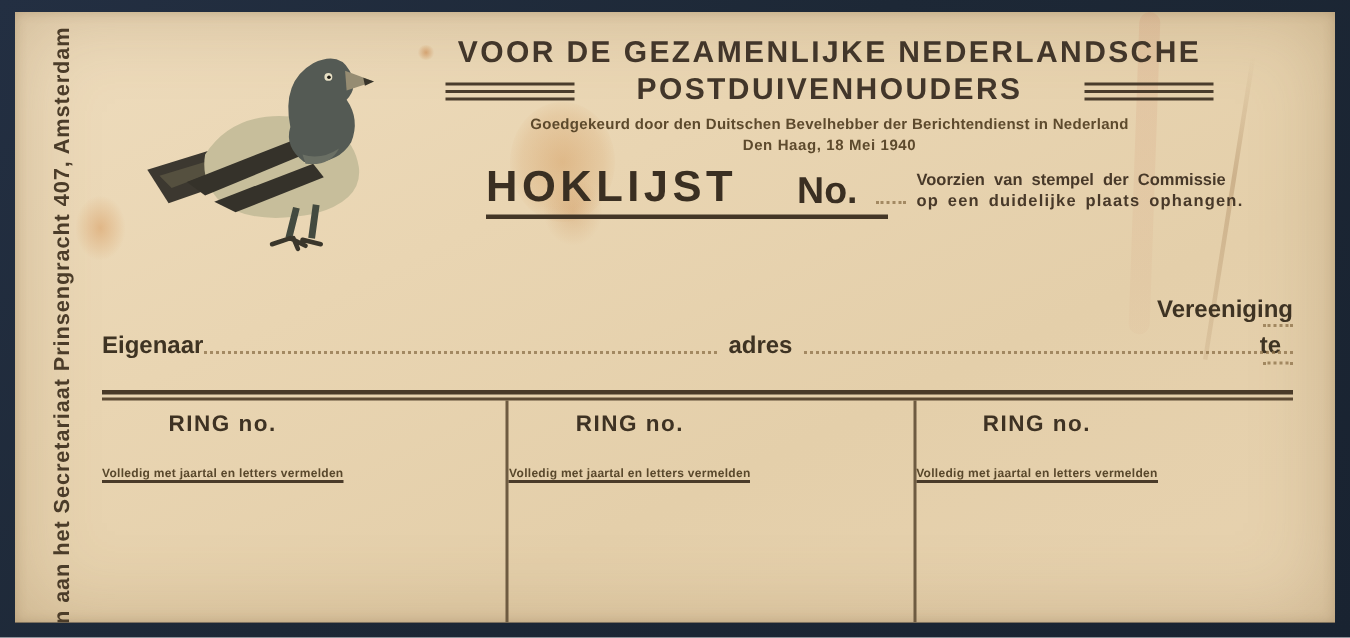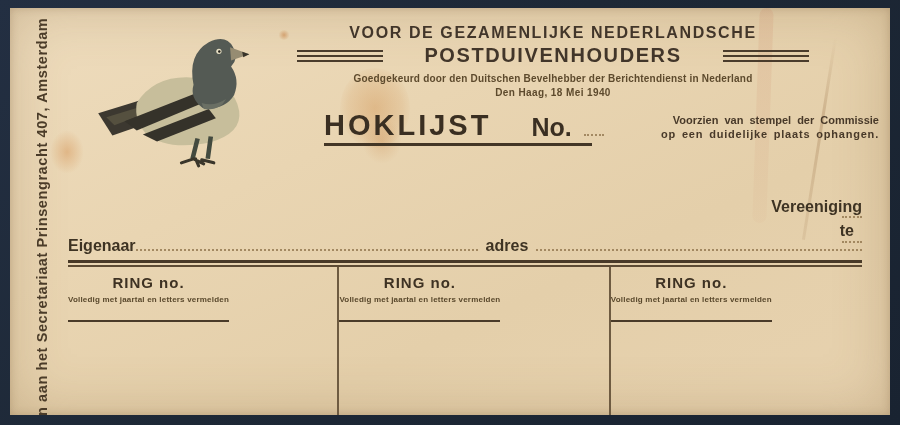--- a/index.html
+++ b/index.html
@@ -30,57 +30,57 @@
   .crease{position:absolute;left:808px;top:28px;width:3px;height:205px;pointer-events:none;
     background:linear-gradient(to bottom,rgba(150,108,66,0),rgba(150,108,66,.30) 40%,rgba(150,108,66,.12));
     transform:rotate(9deg);}
   
   .side-note{
     position:absolute;left:24px;top:408px;transform:rotate(-90deg);transform-origin:0 0;
     white-space:nowrap;font-size:14.5px;font-weight:bold;letter-spacing:.6px;color:#4b3c29;
   }
   
   .header{position:absolute;left:287px;top:16px;width:512px;text-align:center;color:#42362a;}
-  .title1{font-size:16px;font-weight:bold;letter-spacing:1.6px;white-space:nowrap;}
+  .title1{font-size:20px;font-weight:bold;letter-spacing:1.6px;white-space:nowrap;}
   .title2-row{display:flex;align-items:center;justify-content:space-between;gap:22px;margin-top:2px;}
   .title2{font-size:20px;font-weight:bold;letter-spacing:1.6px;white-space:nowrap;}
   .tri-lines{width:86px;display:flex;flex-direction:column;gap:3px;}
   .tri-lines span{display:block;height:2px;background:#4a3c2c;}
   .approval{margin-top:6px;font-size:10px;font-weight:bold;color:#5d4a2d;letter-spacing:.2px;white-space:nowrap;}
   .place-date{margin-top:3px;font-size:10px;font-weight:bold;color:#5d4a2d;letter-spacing:.4px;}
   
   .hok{position:absolute;left:314px;top:103px;width:278px;color:#3a2f22;}
   .hok-row{display:flex;align-items:flex-end;gap:12px;}
   .hok-title{font-size:29px;font-weight:bold;letter-spacing:3px;line-height:1;}
   .hok-no{font-size:25px;font-weight:bold;margin-left:28px;line-height:1;}
   .dotfill{flex:1;border-bottom:2px dotted rgba(140,112,72,.75);margin-bottom:4px;min-width:20px;}
   .hok-underline{margin-top:3px;height:0;border-bottom:3px solid #433626;width:268px;}
   .stamp-note{position:absolute;left:601px;top:105px;width:268px;font-size:11px;font-weight:bold;
-    color:#483929;line-height:1.3;text-align:right;}
+    color:#483929;line-height:1.3;}
   .stamp-note .l1{word-spacing:3px;}
   .stamp-note .l2{letter-spacing:.8px;word-spacing:2px;}
   .validity{position:absolute;left:287px;top:152px;width:512px;text-align:center;
     font-size:11.5px;font-weight:bold;color:#4b3b27;letter-spacing:.3px;}
   
   .field-row{position:absolute;left:58px;right:28px;display:flex;align-items:flex-end;
     font-size:16px;font-weight:bold;color:#3e3323;}
   .field-row .label{line-height:1.15;white-space:nowrap;}
   .field-row .mid{margin:0 8px;line-height:1.15;white-space:nowrap;text-align:center;}
   .f1{flex:1.05;} .f2{flex:1;}
   
   .ring-table{position:absolute;left:58px;right:28px;top:252px;bottom:0;
     border-top:3px solid #493a28;}
   .ring-table .dbl{height:2px;border-bottom:2px solid #5d4b34;margin-bottom:0;}
   .cols{display:flex;height:calc(100% - 4px);}
   .col{width:34.1%;display:flex;}
   .col + .col{border-left:2px solid #6e5b41;}
   .col:last-child{width:31.8%;}
   .col-head{height:46px;border-bottom:2px solid #4a3b29;text-align:center;padding-top:7px;box-sizing:content-box;}
   .col-head .ring{font-size:15px;font-weight:bold;letter-spacing:1px;color:#3e3223;}
-  .col-head .sub{font-size:8px;font-weight:bold;color:#59482c;margin-top:4px;letter-spacing:.2px;}
+  .col-head .sub{font-size:8px;font-weight:bold;color:#59482c;margin-top:20px;letter-spacing:.2px;}
   .trow{height:32px;border-bottom:2px dotted rgba(146,116,74,.65);}
   .trow.partial{height:12px;border-bottom:none;}
   
   .pigeon{position:absolute;left:86px;top:24px;width:188px;height:142px;}
 </style>
 </head>
 <body>
 
 <div id="stage">
   <div id="paper">
@@ -144,21 +144,21 @@
     </div>
 
 
     <div class="field-row" style="top:190px;flex-direction:column;">
       <span class="label">Vereeniging</span>
       <span class="dotfill f1"></span>
       <span class="mid">te</span>
       <span class="dotfill f2"></span>
     </div>
 
-    <div class="field-row" style="top:229px;">
+    <div class="field-row" style="top:214px;">
       <span class="label">Eigenaar</span>
       <span class="dotfill f1"></span>
       <span class="mid">adres</span>
       <span class="dotfill f2"></span>
     </div>
 
     <div class="ring-table">
       <div class="dbl"></div>
       <div class="cols">
         <div class="col">

